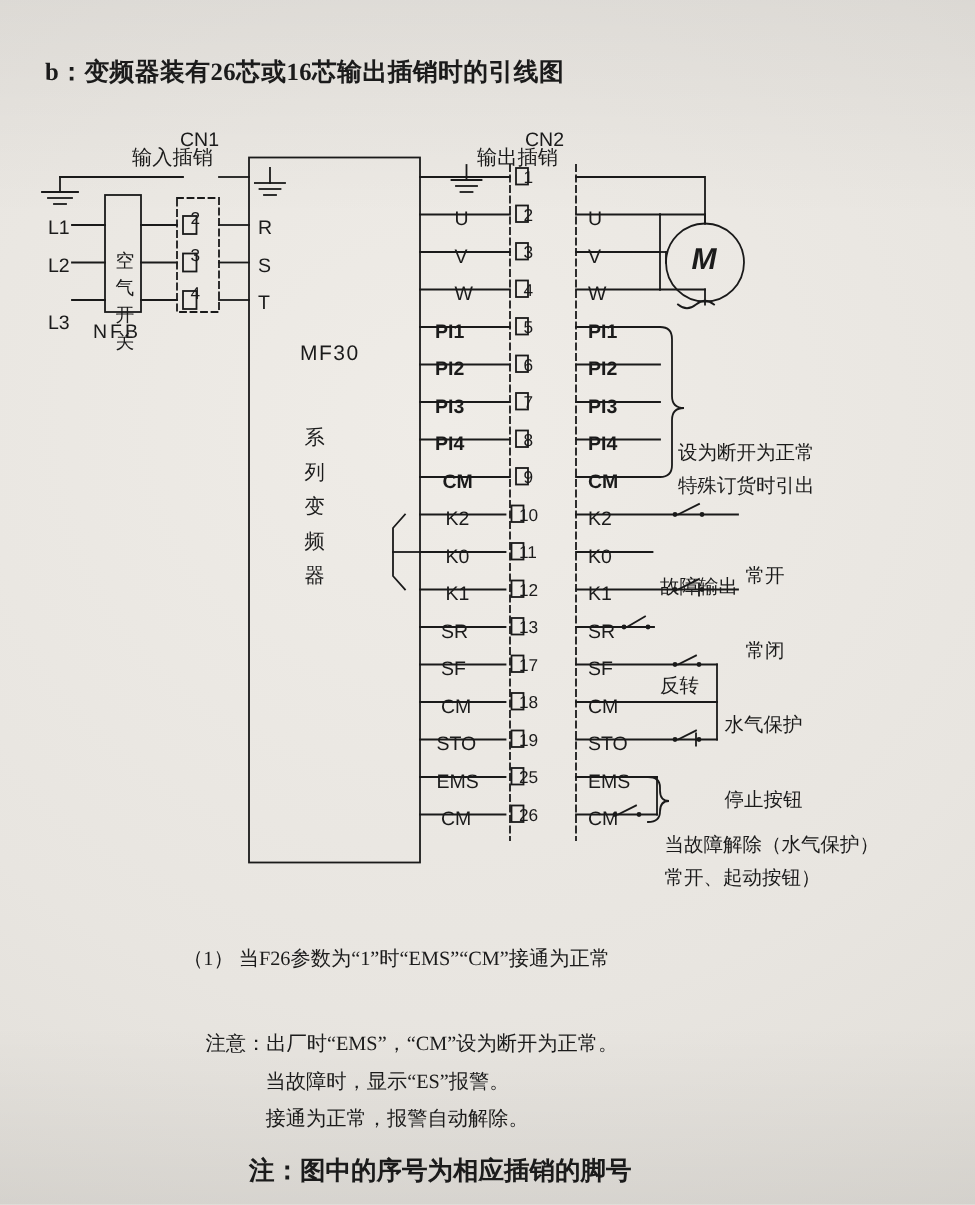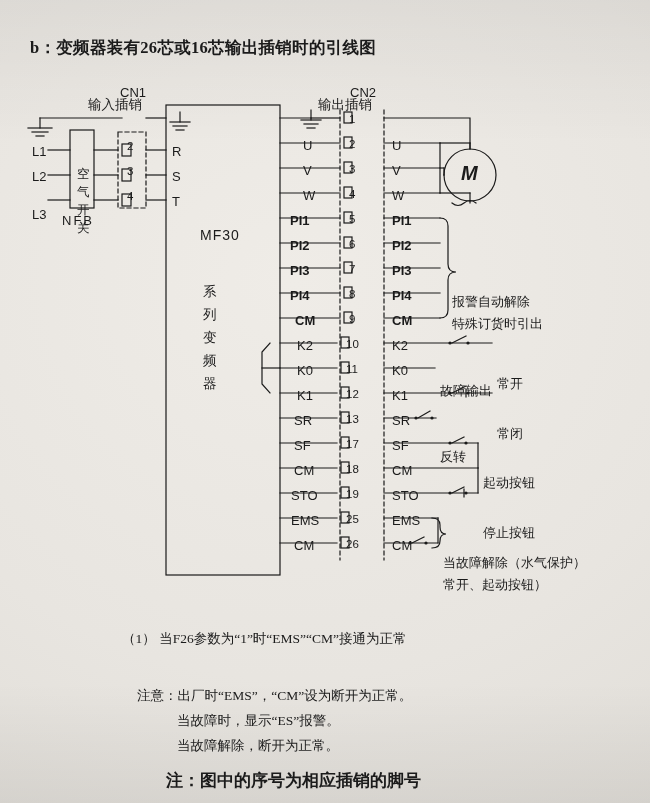--- a/index.html
+++ b/index.html
@@ -132,50 +132,50 @@
   <div class="t cn lbl" style="left:497px;top:395px;">常闭</div>
 
   <div class="t lbl" style="left:294px;top:414px;">SR</div>
   <div class="t num" style="left:346px;top:414px;">13</div>
   <div class="t lbl" style="left:392px;top:414px;">SR</div>
   <div class="t cn lbl" style="left:440px;top:418px;">反转</div>
 
   <div class="t lbl" style="left:294px;top:439px;">SF</div>
   <div class="t num" style="left:346px;top:439px;">17</div>
   <div class="t lbl" style="left:392px;top:439px;">SF</div>
-  <div class="t cn lbl" style="left:483px;top:444px;">起动按钮</div>
+  <div class="t cn lbl" style="left:483px;top:444px;">水气保护</div>
 
   <div class="t lbl" style="left:294px;top:464px;">CM</div>
   <div class="t num" style="left:346px;top:464px;">18</div>
   <div class="t lbl" style="left:392px;top:464px;">CM</div>
 
   <div class="t lbl" style="left:291px;top:489px;">STO</div>
   <div class="t num" style="left:346px;top:489px;">19</div>
   <div class="t lbl" style="left:392px;top:489px;">STO</div>
   <div class="t cn lbl" style="left:483px;top:494px;">停止按钮</div>
 
   <div class="t lbl" style="left:291px;top:514px;">EMS</div>
   <div class="t num" style="left:346px;top:514px;">25</div>
   <div class="t lbl" style="left:392px;top:514px;">EMS</div>
 
   <div class="t lbl" style="left:294px;top:539px;">CM</div>
   <div class="t num" style="left:346px;top:539px;">26</div>
   <div class="t lbl" style="left:392px;top:539px;">CM</div>
 
-  <div class="t cn lbl" style="left:452px;top:263px;">报警自动解除</div>
+  <div class="t cn lbl" style="left:452px;top:263px;">设为断开为正常</div>
   <div class="t cn lbl" style="left:452px;top:285px;">特殊订货时引出</div>
 
   <div class="t cn lbl" style="left:443px;top:524px;">当故障解除（水气保护）</div>
   <div class="t cn lbl" style="left:443px;top:546px;">常开、起动按钮）</div>
 
   <div class="t cn note" style="left:122px;top:600px;">（1） 当F26参数为“1”时“EMS”“CM”接通为正常</div>
 
   <div class="t cn note" style="left:137px;top:657px;">注意：出厂时“EMS”，“CM”设为断开为正常。</div>
   <div class="t cn note" style="left:177px;top:682px;">当故障时，显示“ES”报警。</div>
-  <div class="t cn note" style="left:177px;top:707px;">当故障解除，断开为正常。</div>
+  <div class="t cn note" style="left:177px;top:707px;">接通为正常，报警自动解除。</div>
 
   <div class="t cn note-big" style="left:166px;top:740px;">注：图中的序号为相应插销的脚号</div>
 </div>
 
 <svg width="650" height="803">
   <g stroke="#1a1a1a" fill="none" stroke-width="1.2" stroke-linecap="square">
 
     <line x1="40" y1="118" x2="40" y2="128"></line>
     <line x1="28" y1="128" x2="52" y2="128"></line>
     <line x1="32" y1="132" x2="48" y2="132"></line>

